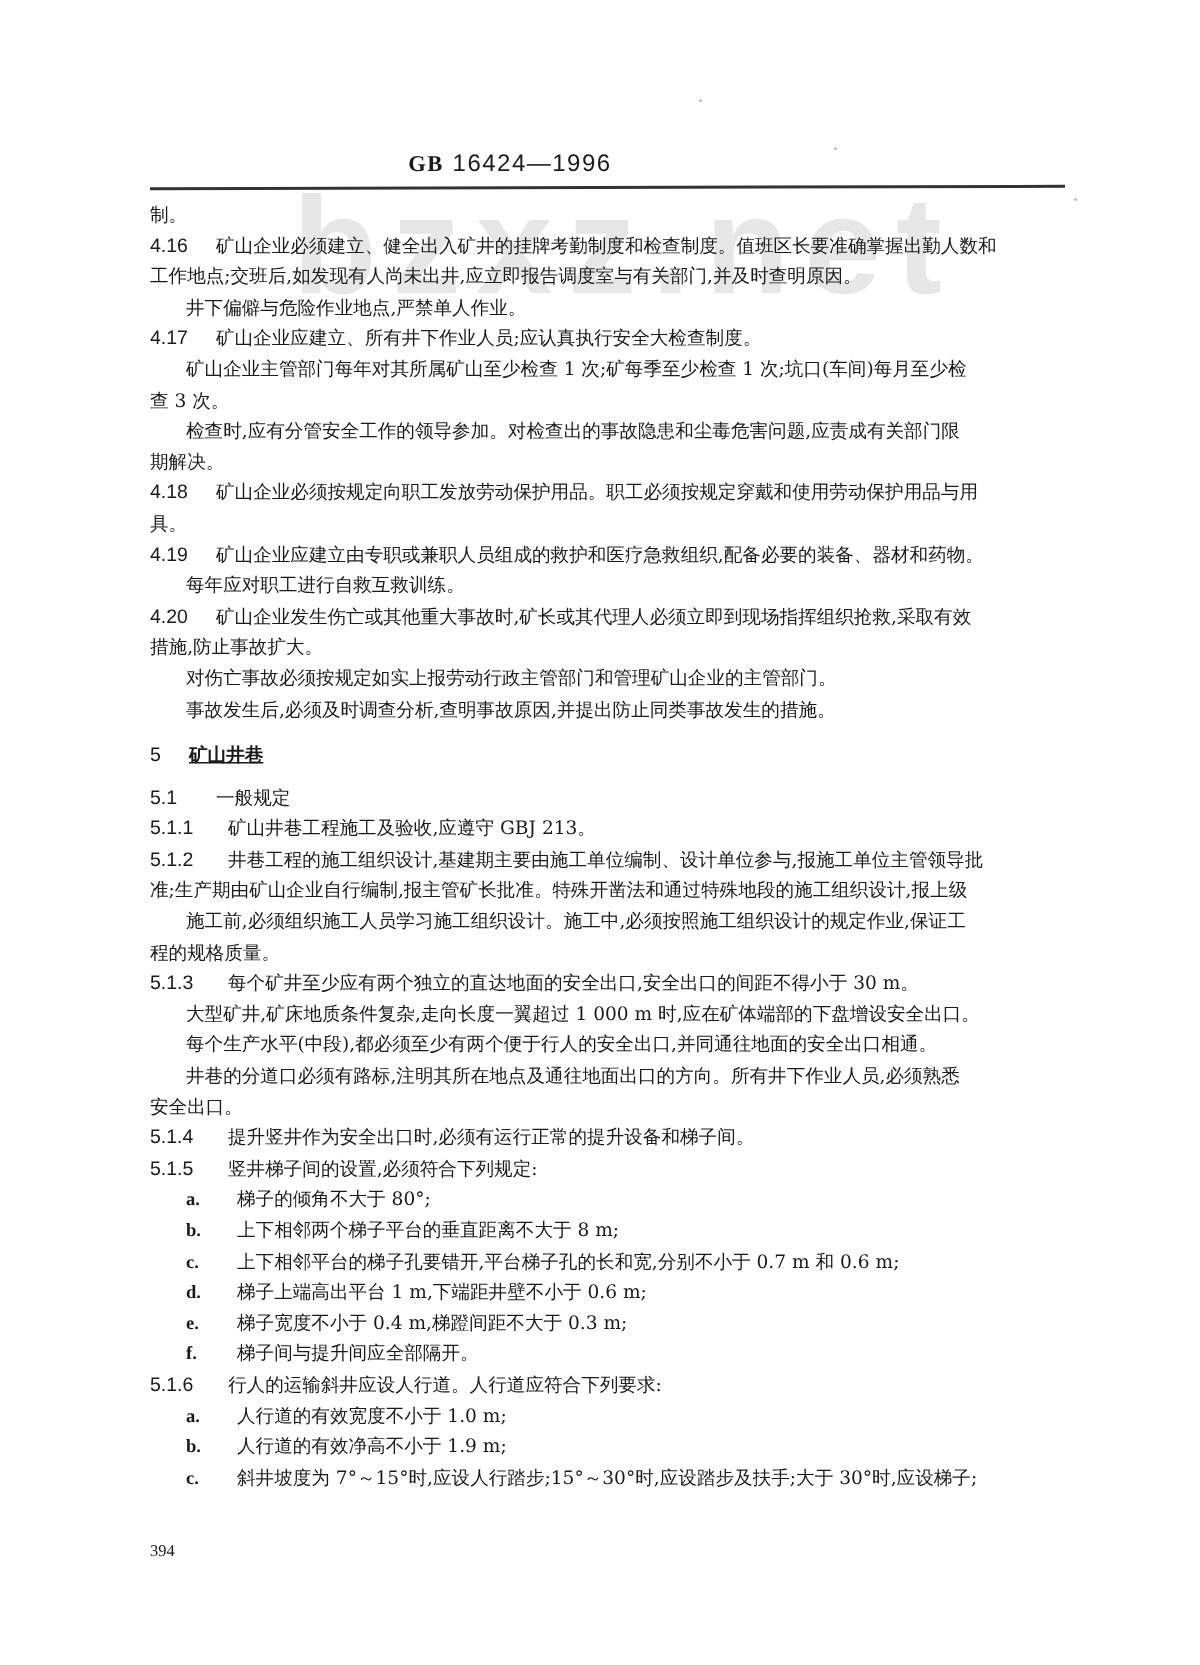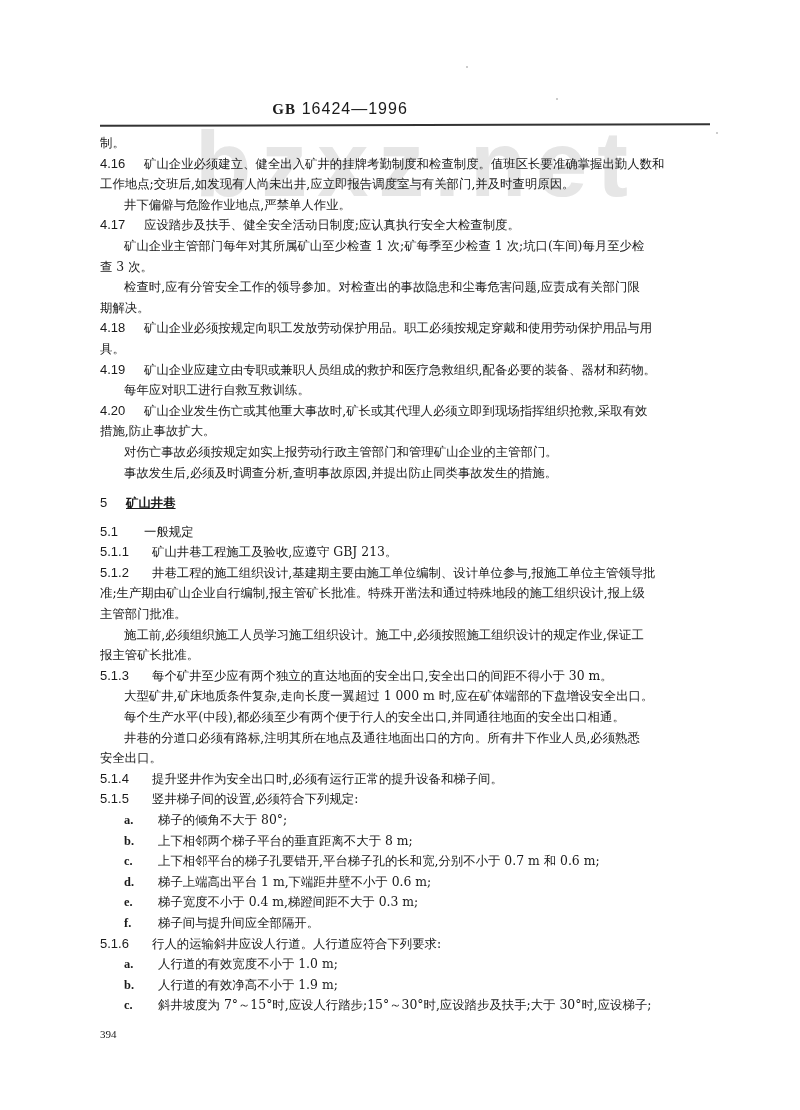--- a/index.html
+++ b/index.html
@@ -130,21 +130,21 @@
 
     <div class="line">制。</div>
 
     <div class="line">
       <span class="num-label">4.16</span><span>矿山企业必须建立、健全出入矿井的挂牌考勤制度和检查制度。值班区长要准确掌握出勤人数和</span>
     </div>
     <div class="line">工作地点;交班后,如发现有人尚未出井,应立即报告调度室与有关部门,并及时查明原因。</div>
     <div class="line indent">井下偏僻与危险作业地点,严禁单人作业。</div>
 
     <div class="line">
-      <span class="num-label">4.17</span><span>应设踏步及扶手、健全安全活动日制度;应认真执行安全大检查制度。</span>
+      <span class="num-label">4.17</span><span>矿山企业应建立、所有井下作业人员;应认真执行安全大检查制度。</span>
     </div>
     <div class="line indent">矿山企业主管部门每年对其所属矿山至少检查 1 次;矿每季至少检查 1 次;坑口(车间)每月至少检</div>
     <div class="line">查 3 次。</div>
     <div class="line indent">检查时,应有分管安全工作的领导参加。对检查出的事故隐患和尘毒危害问题,应责成有关部门限</div>
     <div class="line">期解决。</div>
 
     <div class="line">
       <span class="num-label">4.18</span><span>矿山企业必须按规定向职工发放劳动保护用品。职工必须按规定穿戴和使用劳动保护用品与用</span>
     </div>
     <div class="line">具。</div>
@@ -170,23 +170,22 @@
     </div>
 
     <div class="line">
       <span class="num-label wide">5.1.1</span><span>矿山井巷工程施工及验收,应遵守 GBJ 213。</span>
     </div>
 
     <div class="line">
       <span class="num-label wide">5.1.2</span><span>井巷工程的施工组织设计,基建期主要由施工单位编制、设计单位参与,报施工单位主管领导批</span>
     </div>
     <div class="line">准;生产期由矿山企业自行编制,报主管矿长批准。特殊开凿法和通过特殊地段的施工组织设计,报上级</div>
-    <div class="line">主管部门批准。</div>
     <div class="line indent">施工前,必须组织施工人员学习施工组织设计。施工中,必须按照施工组织设计的规定作业,保证工</div>
-    <div class="line">报主管矿长批准。</div>
+    <div class="line">程的规格质量。</div>
 
     <div class="line">
       <span class="num-label wide">5.1.3</span><span>每个矿井至少应有两个独立的直达地面的安全出口,安全出口的间距不得小于 30 m。</span>
     </div>
     <div class="line indent">大型矿井,矿床地质条件复杂,走向长度一翼超过 1 000 m 时,应在矿体端部的下盘增设安全出口。</div>
     <div class="line indent">每个生产水平(中段),都必须至少有两个便于行人的安全出口,并同通往地面的安全出口相通。</div>
     <div class="line indent">井巷的分道口必须有路标,注明其所在地点及通往地面出口的方向。所有井下作业人员,必须熟悉</div>
     <div class="line">安全出口。</div>
 
     <div class="line">

